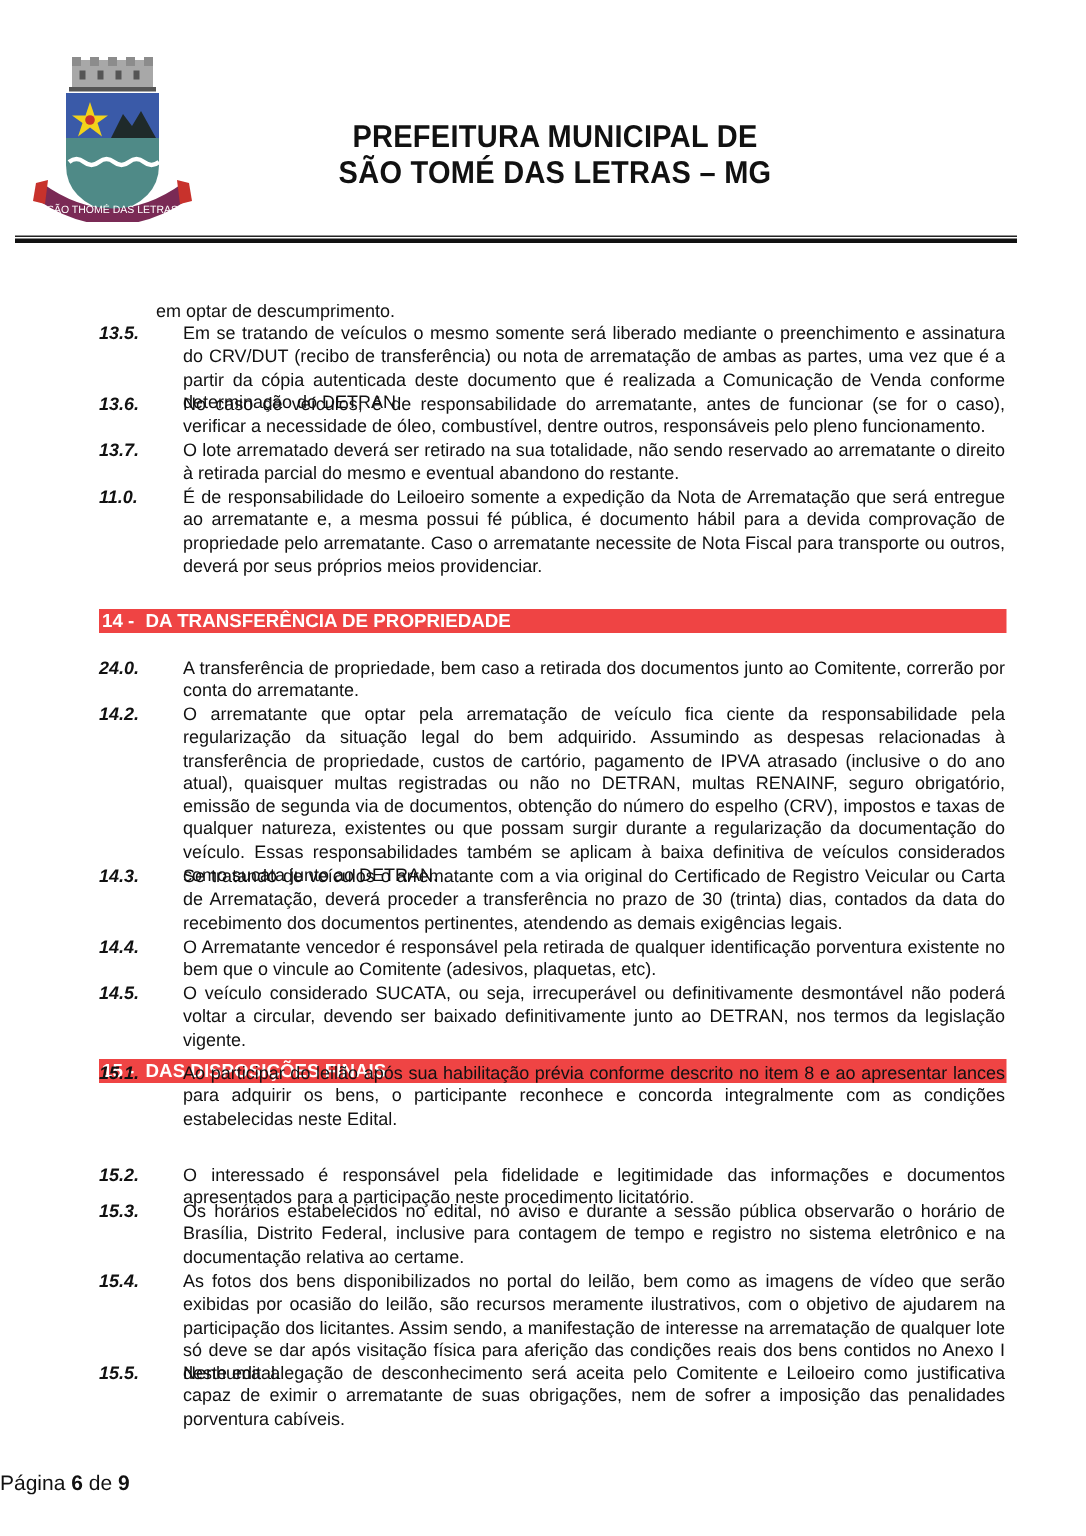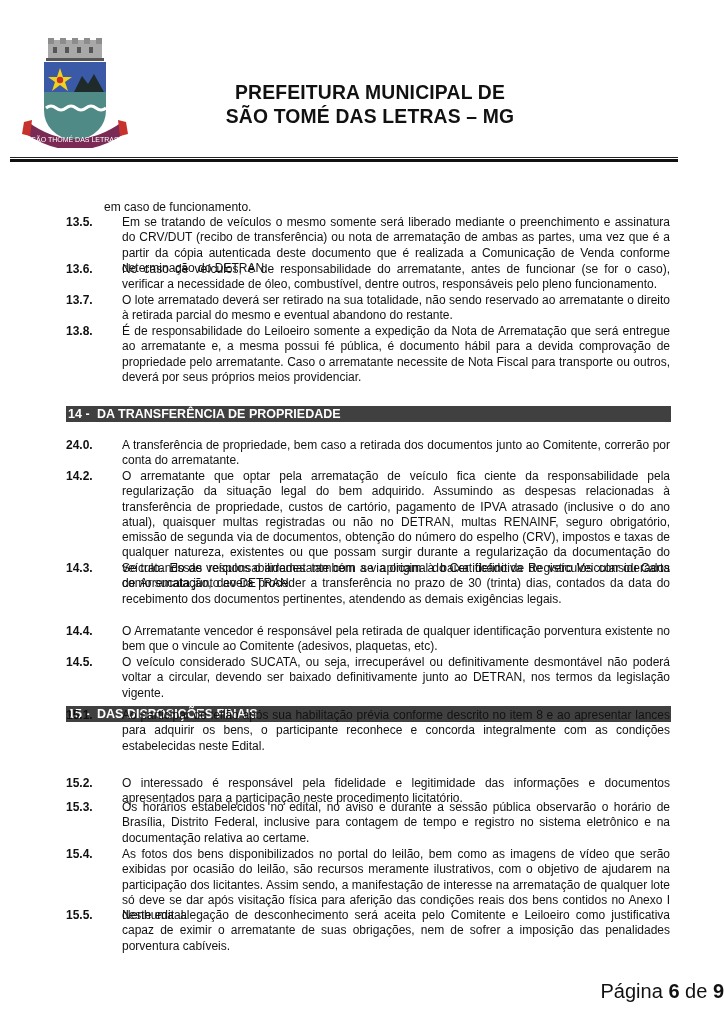--- a/index.html
+++ b/index.html
@@ -8,28 +8,28 @@
   .header { position:absolute; left:0; top:0; width:652px; height:160px; }
   .logo { position:absolute; left:20px; top:38px; width:110px; height:110px; }
   .title { position:absolute; left:150px; top:80px; width:440px; text-align:center;
            font-weight:bold; font-size:21px; line-height:24px; letter-spacing:0.2px;
            transform:scaleX(0.92); transform-origin:center; }
   .rule1 { position:absolute; left:10px; top:157px; width:668px; height:1px; background:#222; }
   .rule2 { position:absolute; left:10px; top:159px; width:668px; height:3px; background:#111; }
   .content { position:absolute; left:0; top:0; width:724px; }
   .clause { position:absolute; left:66px; width:604px; font-size:12px; line-height:15.3px;
             text-align:justify; }
-  .clause .num { position:absolute; left:0; top:0; font-weight:bold; }
+  .clause .num { position:absolute; left:0; top:0; font-weight:bold;font-style:italic; }
   .clause .txt { display:block; margin-left:56px; }
   .cont { position:absolute; left:104px; font-size:12px; line-height:15px; }
-  .sechead { position:absolute; left:66px; width:605px; height:16px; background:#404040;
+  .sechead { position:absolute; left:66px; width:605px; height:16px; background:#ef4444;
              color:#fff; font-weight:bold; font-size:12.5px; line-height:16px; padding-left:2px;
              box-sizing:border-box; }
   .sechead .snum { margin-right:4px; }
-  .footer { position:absolute; left:0; top:980px; width:724px; text-align:right; font-size:20px; }
+  .footer { position:absolute; left:0; top:980px; width:724px; text-align:left; font-size:14px; }
   .txt, .cont { transform-origin:left top; }
 </style>
 </head>
 <body>
 
 <div class="header">
   <svg class="logo" viewBox="0 0 110 110">
 
     <rect x="28" y="2" width="54" height="18" fill="#a8a8a8"></rect>
     <rect x="28" y="0" width="6" height="6" fill="#8c8c8c"></rect>
@@ -60,53 +60,53 @@
   </svg>
   <div class="title">
     <div>PREFEITURA MUNICIPAL DE</div>
     <div>SÃO TOMÉ DAS LETRAS – MG</div>
   </div>
   <div class="rule1"></div>
   <div class="rule2"></div>
 </div>
 
 <div class="content">
-  <div class="cont" style="top:200px;">em caso de funcionamento.</div>
+  <div class="cont" style="top:200px;">em optar de descumprimento.</div>
 
   <div class="clause" style="top:215px;">
     <span class="num">13.5.</span>
     <span class="txt">Em se tratando de veículos o mesmo somente será liberado mediante o preenchimento e assinatura do CRV/DUT (recibo de transferência) ou nota de arrematação de ambas as partes, uma vez que é a partir da cópia autenticada deste documento que é realizada a Comunicação de Venda conforme determinação do DETRAN.</span>
   </div>
   <div class="clause" style="top:262px;">
     <span class="num">13.6.</span>
     <span class="txt">No caso de veículos, é de responsabilidade do arrematante, antes de funcionar (se for o caso), verificar a necessidade de óleo, combustível, dentre outros, responsáveis pelo pleno funcionamento.</span>
   </div>
   <div class="clause" style="top:293px;">
     <span class="num">13.7.</span>
     <span class="txt">O lote arrematado deverá ser retirado na sua totalidade, não sendo reservado ao arrematante o direito à retirada parcial do mesmo e eventual abandono do restante.</span>
   </div>
   <div class="clause" style="top:324px;">
-    <span class="num">13.8.</span>
+    <span class="num">11.0.</span>
     <span class="txt">É de responsabilidade do Leiloeiro somente a expedição da Nota de Arrematação que será entregue ao arrematante e, a mesma possui fé pública, é documento hábil para a devida comprovação de propriedade pelo arrematante. Caso o arrematante necessite de Nota Fiscal para transporte ou outros, deverá por seus próprios meios providenciar.</span>
   </div>
 
   <div class="sechead" style="top:406px;">
     <span class="snum">14 -</span>
     <span>DA TRANSFERÊNCIA DE PROPRIEDADE</span>
   </div>
 
   <div class="clause" style="top:438px;">
     <span class="num">24.0.</span>
     <span class="txt">A transferência de propriedade, bem caso a retirada dos documentos junto ao Comitente, correrão por conta do arrematante.</span>
   </div>
   <div class="clause" style="top:469px;">
     <span class="num">14.2.</span>
     <span class="txt">O arrematante que optar pela arrematação de veículo fica ciente da responsabilidade pela regularização da situação legal do bem adquirido.  Assumindo as despesas relacionadas à transferência de propriedade, custos de cartório, pagamento de IPVA atrasado (inclusive o do ano atual), quaisquer multas registradas ou não no DETRAN, multas RENAINF, seguro obrigatório, emissão de segunda via de documentos, obtenção do número do espelho (CRV), impostos e taxas de qualquer natureza, existentes ou que possam surgir durante a regularização da documentação do veículo. Essas responsabilidades também se aplicam à baixa definitiva de veículos considerados como sucata junto ao DETRAN.</span>
   </div>
-  <div class="clause" style="top:561px;">
+  <div class="clause" style="top:577px;">
     <span class="num">14.3.</span>
     <span class="txt">Se tratando de veículos o arrematante com a via original do Certificado de Registro Veicular ou Carta de Arrematação, deverá proceder a transferência no prazo de 30 (trinta) dias, contados da data do recebimento dos documentos pertinentes, atendendo as demais exigências legais.</span>
   </div>
   <div class="clause" style="top:624px;">
     <span class="num">14.4.</span>
     <span class="txt">O Arrematante vencedor é responsável pela retirada de qualquer identificação porventura existente no bem que o vincule ao Comitente (adesivos, plaquetas, etc).</span>
   </div>
   <div class="clause" style="top:655px;">
     <span class="num">14.5.</span>
     <span class="txt">O veículo considerado SUCATA, ou seja, irrecuperável ou definitivamente desmontável não poderá voltar a circular, devendo ser baixado definitivamente junto ao DETRAN, nos termos da legislação vigente.</span>

